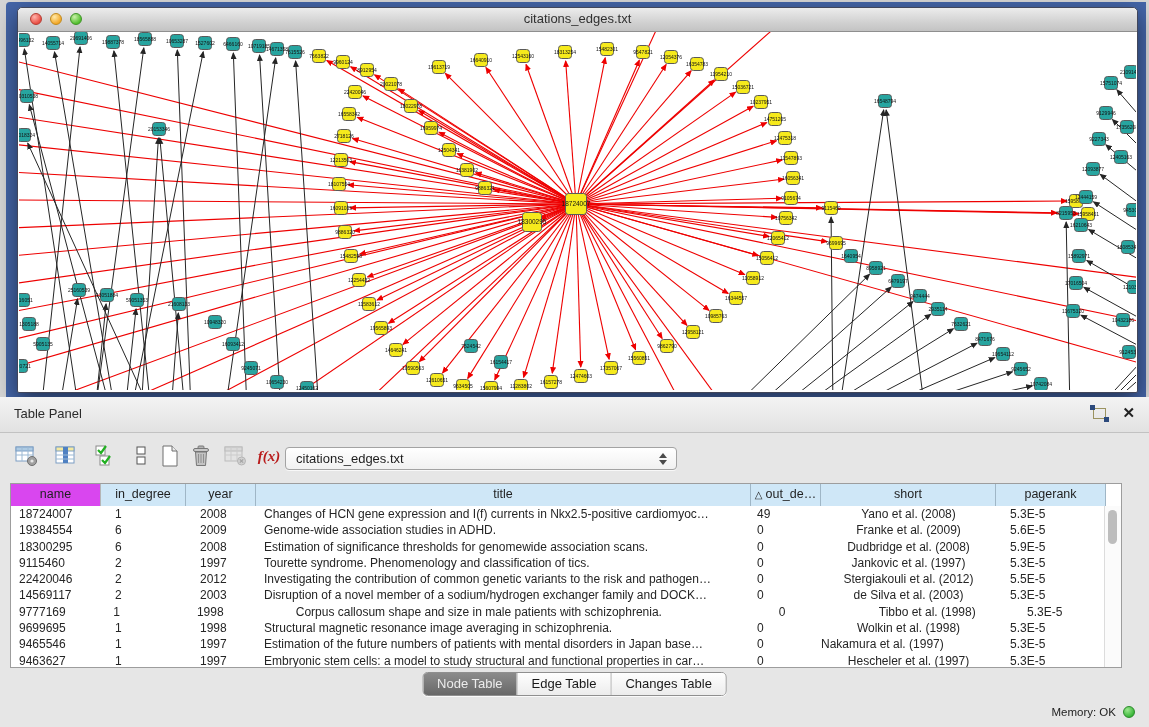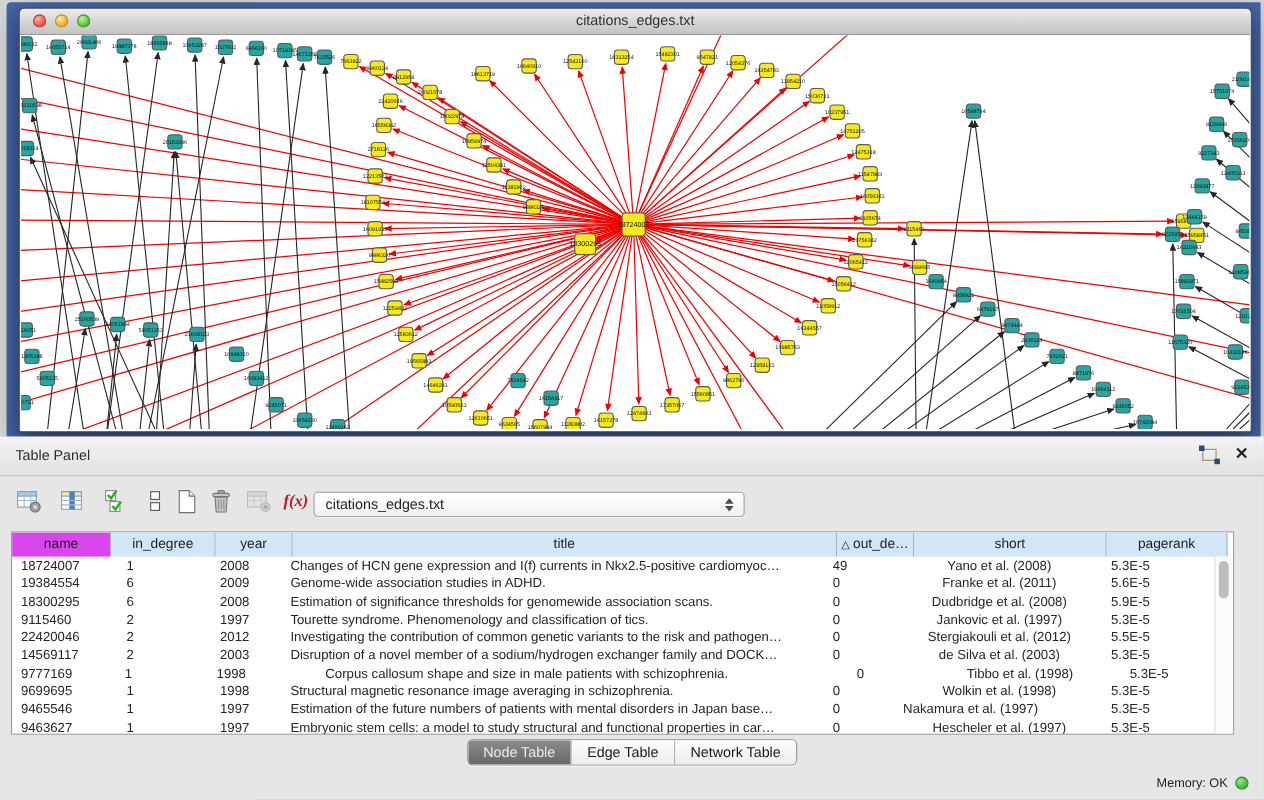--- a/index.html
+++ b/index.html
@@ -518,21 +518,21 @@
         <span class="combo-arrows">
             <span class="tri-up"></span>
             <span class="tri-down"></span>
           </span>
       </div>
     </div>
 
     <div class="data-table">
       <div class="thead" id="thead">
           <div class="th gray" style="width: 90px;">name</div>
-          <div class="th" style="width: 95px;">in_degree</div>
+          <div class="th" style="width: 85px;">in_degree</div>
           <div class="th" style="width: 70px;">year</div>
           <div class="th" style="width: 495px;">title</div>
           <div class="th" style="width: 70px;"><span class="sort-glyph">△</span>out_de…</div>
           <div class="th" style="width: 175px;">short</div>
           <div class="th" style="width: 110px;">pagerank</div>
         </div>
       <div class="tbody" id="tbody">
           <div class="tr">
             <div class="td" style="width: 90px; padding-left: 8px; box-sizing: border-box;">18724007</div>
             <div class="td" style="width: 85px; padding-left: 14px;">1</div>
@@ -541,21 +541,21 @@
             <div class="td" style="width: 70px; padding-left: 6px;">49</div>
             <div class="td" style="width: 175px; text-align: center; box-sizing: border-box;">Yano et al. (2008)</div>
             <div class="td" style="width: 110px; padding-left: 14px;">5.3E-5</div>
           </div>
           <div class="tr">
             <div class="td" style="width: 90px; padding-left: 8px; box-sizing: border-box;">19384554</div>
             <div class="td" style="width: 85px; padding-left: 14px;">6</div>
             <div class="td" style="width: 70px; padding-left: 14px;">2009</div>
             <div class="td" style="width: 495px; padding-left: 8px;">Genome-wide association studies in ADHD.</div>
             <div class="td" style="width: 70px; padding-left: 6px;">0</div>
-            <div class="td" style="width: 175px; text-align: center; box-sizing: border-box;">Franke et al. (2011)</div>
+            <div class="td" style="width: 175px; text-align: center; box-sizing: border-box;">Franke et al. (2009)</div>
             <div class="td" style="width: 110px; padding-left: 14px;">5.6E-5</div>
           </div>
           <div class="tr">
             <div class="td" style="width: 90px; padding-left: 8px; box-sizing: border-box;">18300295</div>
             <div class="td" style="width: 85px; padding-left: 14px;">6</div>
             <div class="td" style="width: 70px; padding-left: 14px;">2008</div>
             <div class="td" style="width: 495px; padding-left: 8px;">Estimation of significance thresholds for genomewide association scans.</div>
             <div class="td" style="width: 70px; padding-left: 6px;">0</div>
             <div class="td" style="width: 175px; text-align: center; box-sizing: border-box;">Dudbridge et al. (2008)</div>
             <div class="td" style="width: 110px; padding-left: 14px;">5.9E-5</div>
@@ -625,21 +625,21 @@
           </div>
         </div>
       <div class="vscroll">
           <div class="vthumb"></div>
         </div>
     </div>
 
     <div class="tabs" id="tabs">
         <div class="tab selected">Node Table</div>
         <div class="tab">Edge Table</div>
-        <div class="tab">Network Table</div>
+        <div class="tab">Changes Table</div>
       </div>
 
     <div class="statusbar">
       <span class="mem">
         <span class="mem-label">Memory: OK</span>
         <span class="mem-dot"></span>
       </span>
     </div>
   </div>
 </div>

